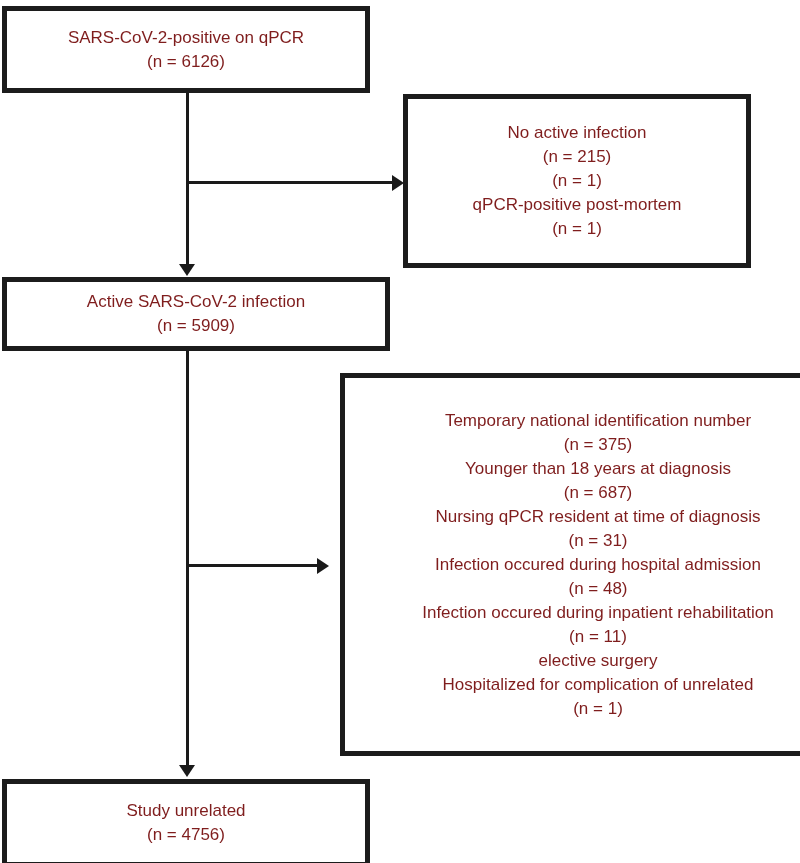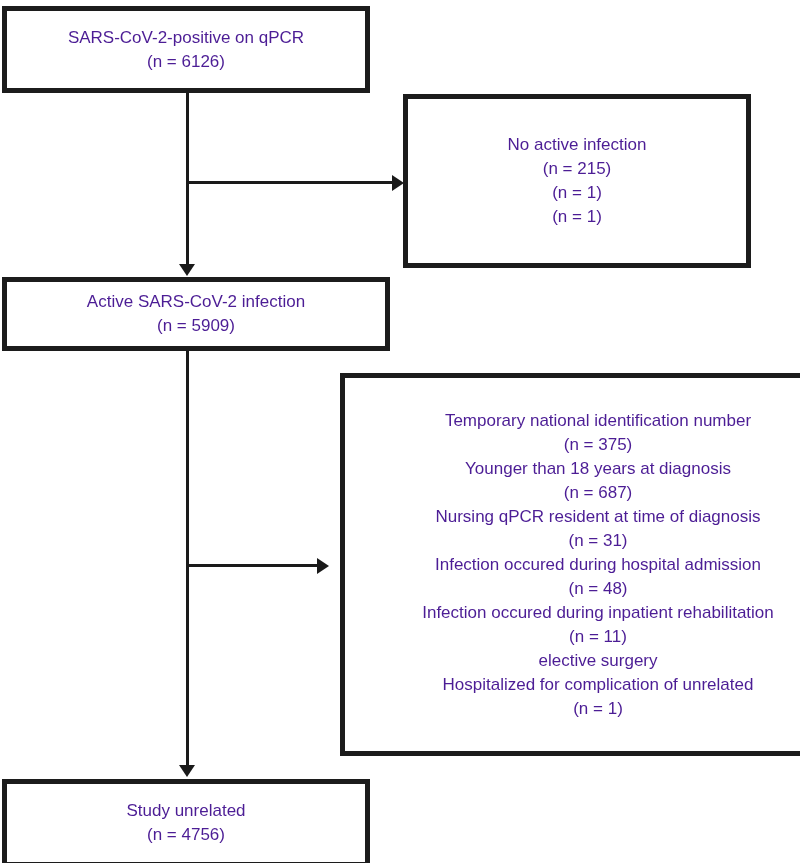--- a/index.html
+++ b/index.html
@@ -29,21 +29,21 @@
     display: flex;
     flex-direction: column;
     align-items: center;
     justify-content: center;
     text-align: center;
   }
   .node .line {
     font-size: 17px;
     line-height: 24px;
     white-space: nowrap;
-    color: #4c1d95;
+    color: #7f1d1d;
   }
 
   
   #node-enrolled   { left: 2px;   top: 6px;   width: 368px; height: 87px; }
   #node-active     { left: 2px;   top: 277px; width: 388px; height: 74px; }
   #node-study-pop  { left: 2px;   top: 779px; width: 368px; height: 88px; }
 
   
   #node-excl-1     { left: 403px; top: 94px;  width: 348px; height: 174px; }
   #node-excl-2     { left: 320px; top: 373px; width: 516px; height: 383px; margin-left: 20px; }
@@ -104,20 +104,21 @@
 
   <div class="node" id="node-enrolled">
     <div class="line">SARS-CoV-2-positive on qPCR</div>
     <div class="line">(n = 6126)</div>
   </div>
 
   <div class="node" id="node-excl-1">
     <div class="line">No active infection</div>
     <div class="line">(n = 215)</div>
     <div class="line">(n = 1)</div>
+    <div class="line">qPCR-positive post-mortem</div>
     <div class="line">(n = 1)</div>
   </div>
 
   <div class="node" id="node-active">
     <div class="line">Active SARS-CoV-2 infection</div>
     <div class="line">(n = 5909)</div>
   </div>
 
   <div class="node" id="node-excl-2">
     <div class="line">Temporary national identification number</div>

